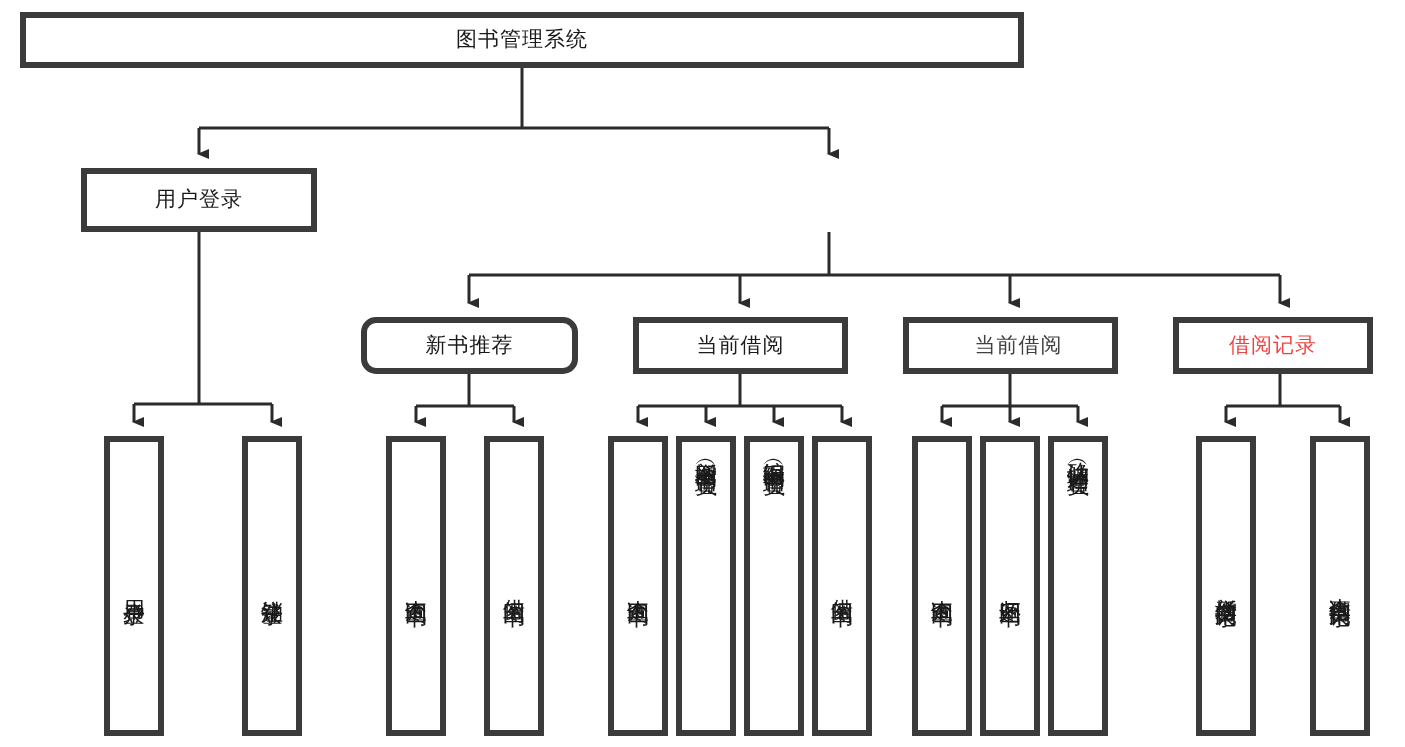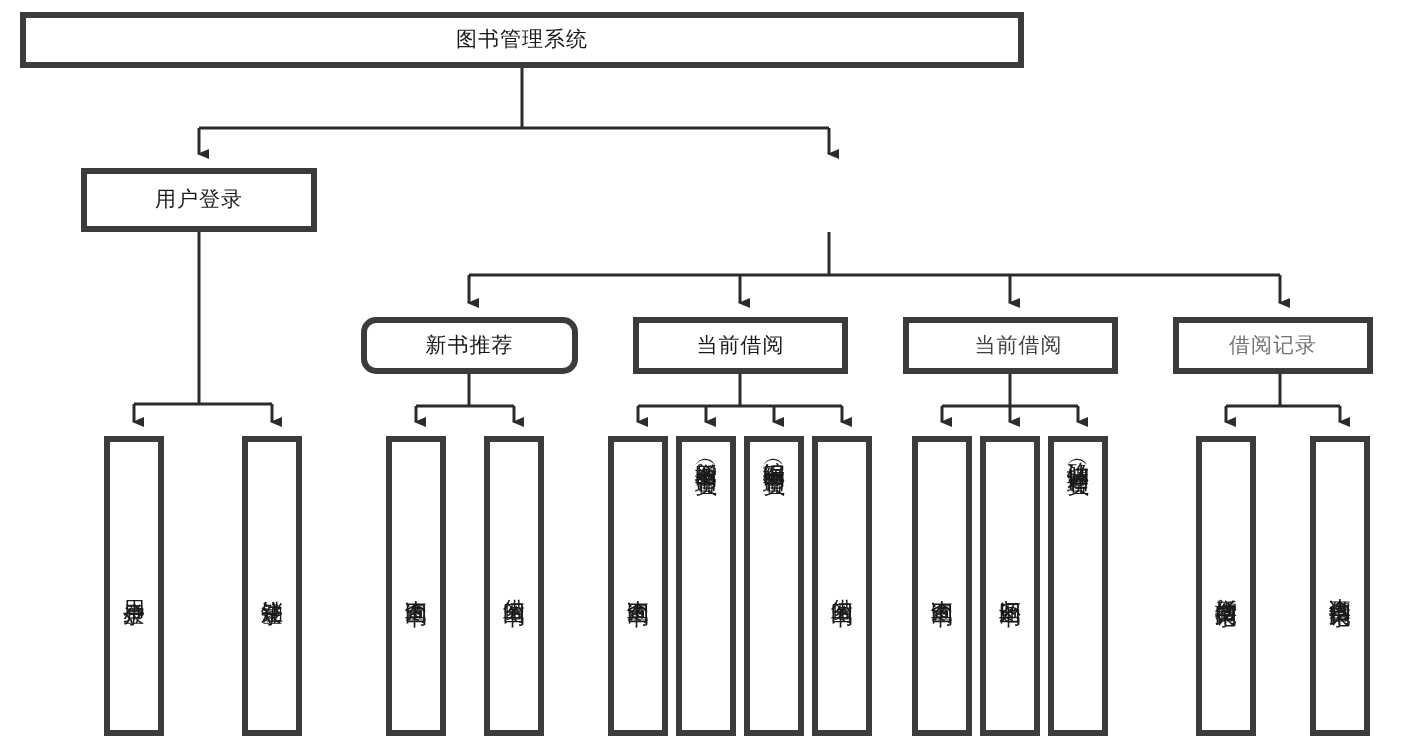--- a/index.html
+++ b/index.html
@@ -133,21 +133,21 @@
 
   <div class="node-box horizontal" style="left: 361px; top: 317px; width: 217px; height: 57px; border-color: rgb(59, 59, 59); color: rgb(26, 26, 26); border-radius: 15px;">
     <span class="node-label">新书推荐</span>
   </div>
   <div class="node-box horizontal" style="left: 633px; top: 317px; width: 215px; height: 57px; border-color: rgb(59, 59, 59); color: rgb(26, 26, 26);">
     <span class="node-label">当前借阅</span>
   </div>
   <div class="node-box horizontal" style="left: 903px; top: 317px; width: 215px; height: 57px; border-color: rgb(59, 59, 59); color: #404040; padding-left: 16px;">
     <span class="node-label">当前借阅</span>
   </div>
-  <div class="node-box horizontal" style="left: 1173px; top: 317px; width: 200px; height: 57px; border-color: rgb(59, 59, 59); color: #737373;">
+  <div class="node-box horizontal" style="left: 1173px; top: 317px; width: 200px; height: 57px; border-color: rgb(59, 59, 59); color: #ef4444;">
     <span class="node-label">借阅记录</span>
   </div>
 
   <div class="node-box vertical" style="left: 104px; top: 436px; width: 60px; height: 300px; border-color: rgb(59, 59, 59); color: rgb(26, 26, 26);">
     <span class="node-label">用户登录</span>
   </div>
   <div class="node-box vertical" style="left: 242px; top: 436px; width: 60px; height: 300px; border-color: rgb(59, 59, 59); color: rgb(26, 26, 26);">
     <span class="node-label">注销登录</span>
   </div>
   <div class="node-box vertical" style="left: 386px; top: 436px; width: 60px; height: 300px; border-color: rgb(59, 59, 59); color: rgb(26, 26, 26);">

